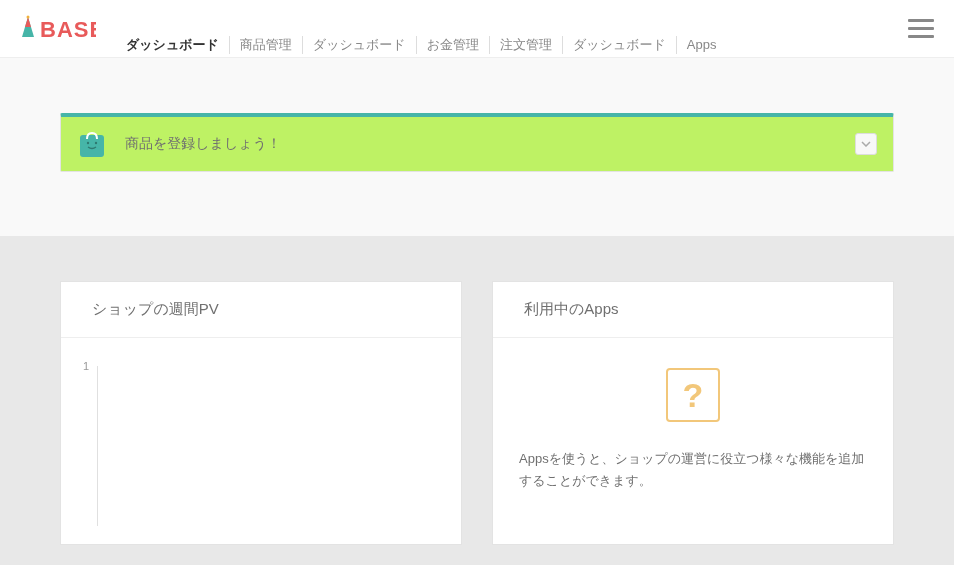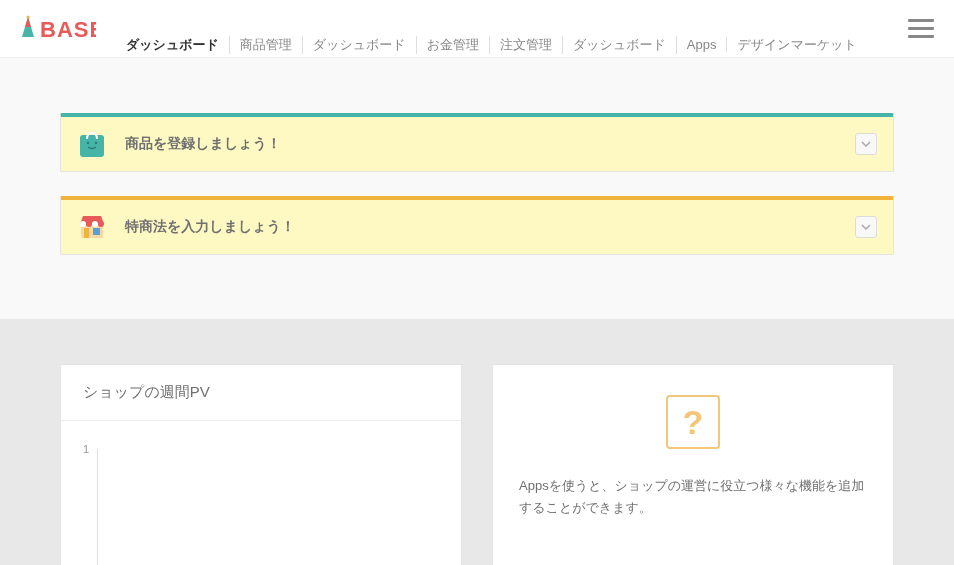--- a/index.html
+++ b/index.html
@@ -48,29 +48,28 @@
   height: 3px;
   background: #888;
   margin: 5px 0;
   border-radius: 1px;
 }
 .notice-area {
   background: #f9f9f9;
   padding: 55px 60px 40px 60px;
 }
 .notice-card {
-  background: #fef9c3;
+  background: #bef264;
   border: 1px solid #e3e3e3;
   border-radius: 2px;
   display: flex;
   align-items: center;
   padding: 12px 16px;
   position: relative;
   margin-bottom: 24px;
-  font-weight: bold;
 }
 .notice-card.green { border-top: 4px solid #46b5a8; }
 .notice-card.orange { border-top: 4px solid #f2b33d; }
 .notice-icon {
   width: 30px;
   height: 30px;
   margin-right: 18px;
   display: flex;
   align-items: center;
   justify-content: center;
@@ -94,21 +93,21 @@
   display: flex;
   gap: 30px;
 }
 .panel {
   background: #fff;
   border: 1px solid #e3e3e3;
   flex: 1;
   min-height: 260px;
 }
 .panel-header {
-  padding: 18px 22px;
+  padding: 18px 31px;
   border-bottom: 1px solid #eee;
   font-size: 15px;
   color: #707070;
 }
 .panel-body { padding: 18px 22px; }
 .chart-axis {
   font-size: 11px;
   color: #999;
 }
 .chart-area {
@@ -166,21 +165,20 @@
     </svg>
   </div>
   <div class="nav">
     <div class="nav-item active">ダッシュボード</div>
     <div class="nav-item">商品管理</div>
     <div class="nav-item">ダッシュボード</div>
     <div class="nav-item">お金管理</div>
     <div class="nav-item">注文管理</div>
     <div class="nav-item">ダッシュボード</div>
     <div class="nav-item">Apps</div>
-    <div class="nav-item">デザインマーケット</div>
   </div>
   <div class="hamburger">
     <div></div>
       <div></div>
       <div></div>
   </div>
 </div>
 
 <div class="notice-area">
 
@@ -195,56 +193,37 @@
       </svg>
     </div>
     <div class="notice-text">商品を登録しましょう！</div>
     <div class="chevron-btn">
       <svg width="10" height="6" viewBox="0 0 10 6">
         <path d="M1 1 L5 5 L9 1" stroke="#aaa" stroke-width="1.5" fill="none"></path>
       </svg>
     </div>
   </div>
 
-  <div class="notice-card orange">
-    <div class="notice-icon">
-      <svg width="30" height="30" viewBox="0 0 30 30">
-        <rect x="4" y="12" width="22" height="14" rx="1" fill="#f7d9a8"></rect>
-        <path d="M3 12 L6 4 L24 4 L27 12 Z" fill="#e85a5a"></path>
-        <circle cx="6" cy="12" r="3" fill="#fff"></circle>
-        <circle cx="12" cy="12" r="3" fill="#e85a5a"></circle>
-        <circle cx="18" cy="12" r="3" fill="#fff"></circle>
-        <circle cx="24" cy="12" r="3" fill="#e85a5a"></circle>
-        <rect x="16" y="16" width="7" height="7" fill="#5aa0d0"></rect>
-        <rect x="7" y="16" width="5" height="10" fill="#f2b33d"></rect>
-      </svg>
-    </div>
-    <div class="notice-text">特商法を入力しましょう！</div>
-    <div class="chevron-btn">
-      <svg width="10" height="6" viewBox="0 0 10 6">
-        <path d="M1 1 L5 5 L9 1" stroke="#aaa" stroke-width="1.5" fill="none"></path>
-      </svg>
-    </div>
-  </div>
 
 </div>
 
 <div class="content-area">
 
   <div class="panel">
     <div class="panel-header">ショップの週間PV</div>
     <div class="panel-body">
       <div class="chart-area">
         <span class="chart-axis y-tick">1</span>
         <div class="axis-line"></div>
       </div>
     </div>
   </div>
 
   <div class="panel">
+    <div class="panel-header">利用中のApps</div>
     <div class="apps-body">
       <div class="question-icon">?</div>
       <div class="apps-text">
         <span>Appsを使うと、ショップの運営に役立つ様々な機能を追加することができます。</span><br>
         
       </div>
     </div>
   </div>
 
 </div>

